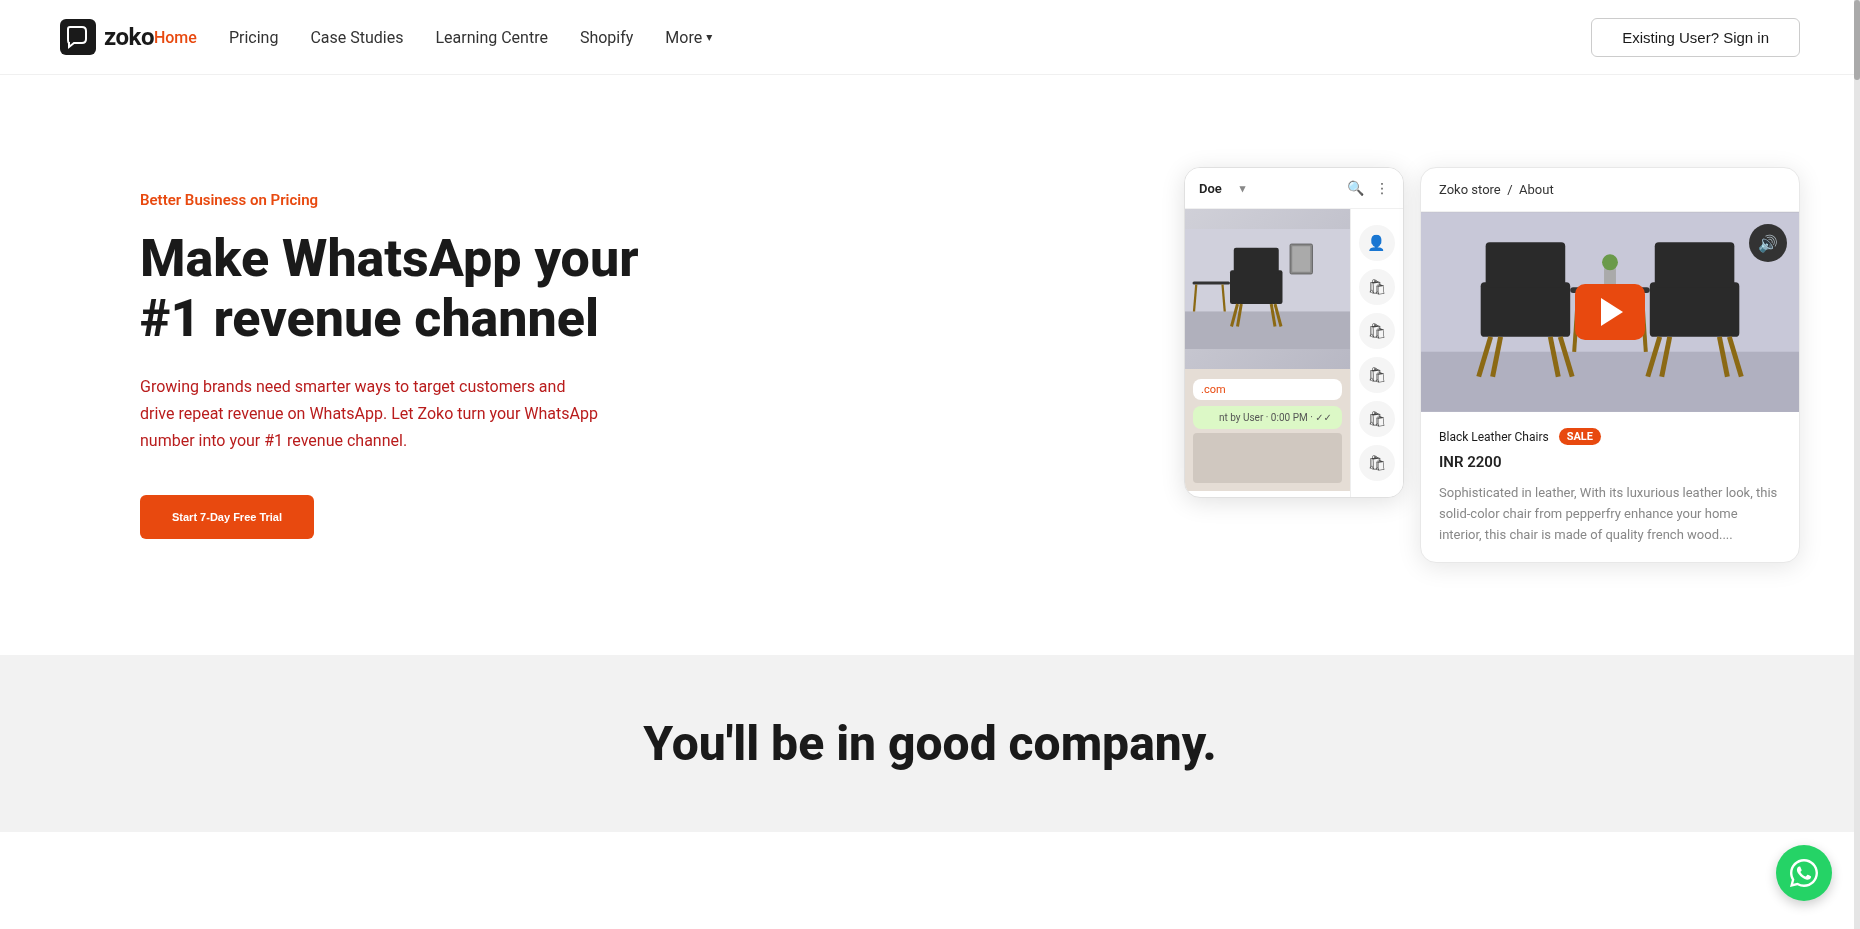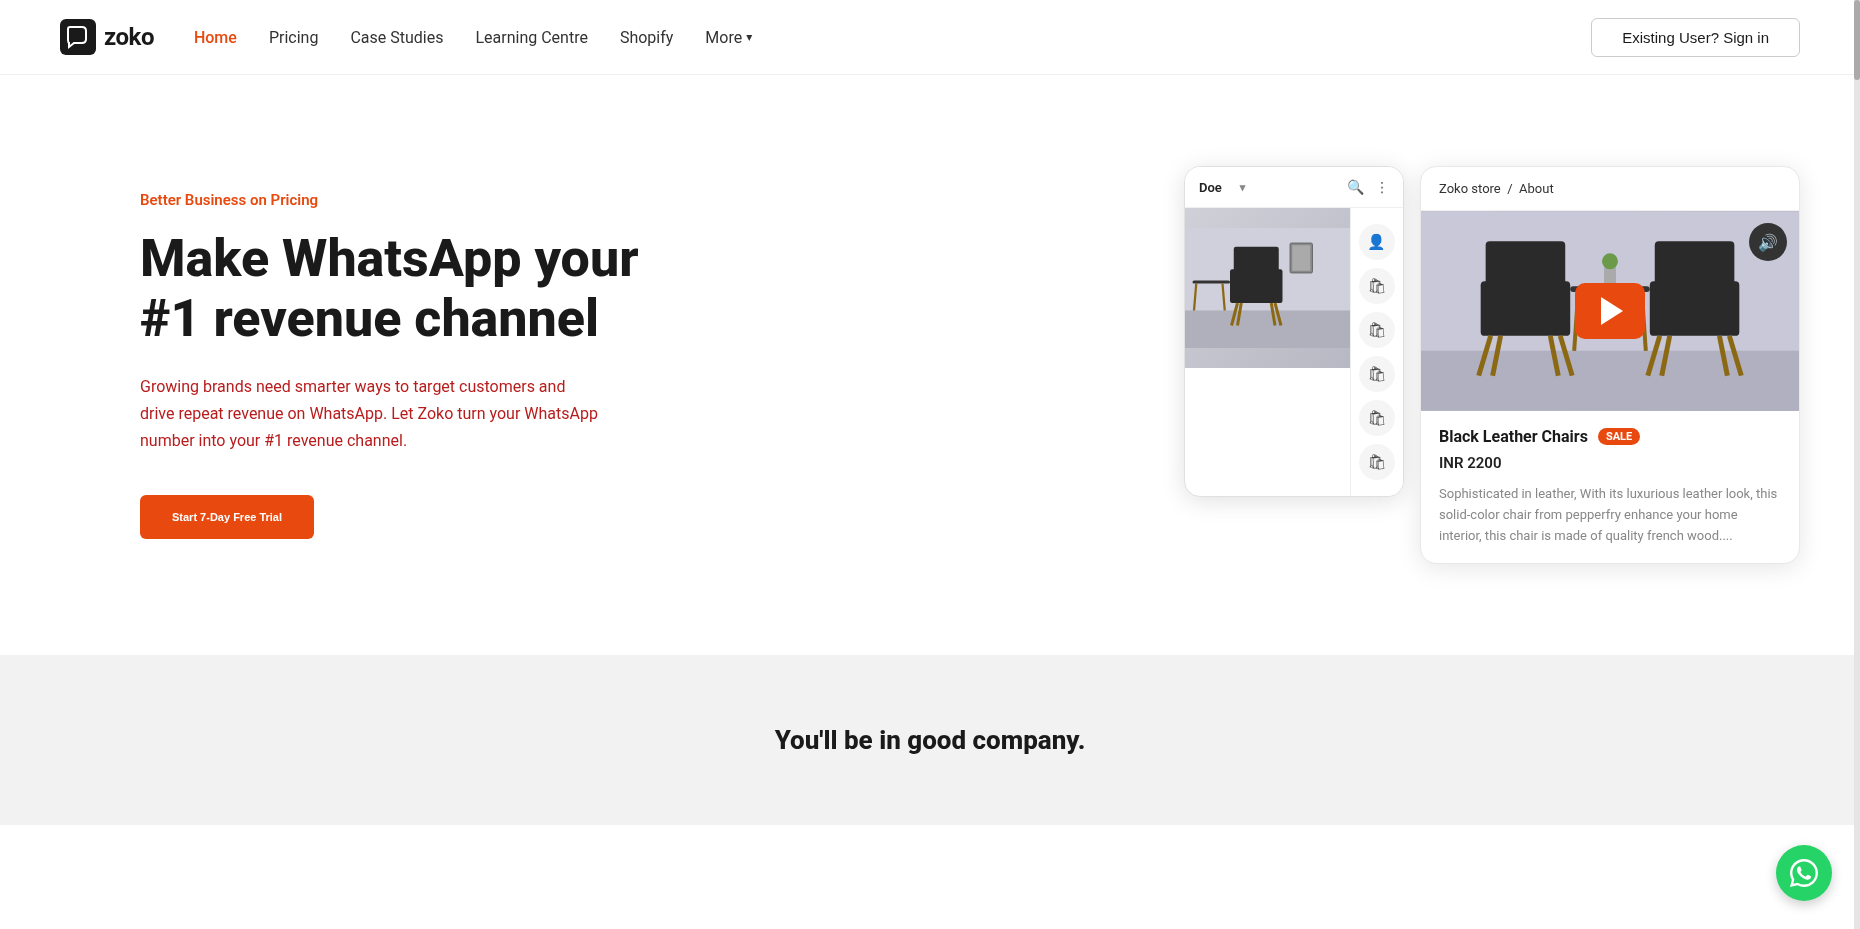--- a/index.html
+++ b/index.html
@@ -14,21 +14,20 @@
       height: 75px;
       background: #fff;
       border-bottom: 1px solid #f0f0f0;
       position: sticky;
       top: 0;
       z-index: 100;
     }
     .navbar-left {
       display: flex;
       align-items: center;
-      gap: 40px;
     }
     .logo {
       display: flex;
       align-items: center;
       gap: 8px;
       text-decoration: none;
     }
     .logo-icon {
       width: 36px;
       height: 36px;
@@ -302,22 +301,22 @@
     .product-info {
       padding: 16px 18px;
     }
     .product-title-row {
       display: flex;
       align-items: center;
       gap: 10px;
       margin-bottom: 8px;
     }
     .product-title {
-      font-size: 16px;
-      font-weight: 700;
+      font-size: 12px;
+      font-weight: 400;
       color: #1a1a1a;
     }
     .sale-badge {
       background: #e8490f;
       color: #fff;
       font-size: 11px;
       font-weight: 700;
       padding: 2px 8px;
       border-radius: 10px;
     }
@@ -343,21 +342,21 @@
     .company-section {
       background: #f2f2f2;
       padding: 60px;
       text-align: center;
       min-height: 170px;
       display: flex;
       align-items: center;
       justify-content: center;
     }
     .company-title {
-      font-size: 26px;
+      font-size: 48px;
       font-weight: 800;
       color: #1a1a1a;
     }
 
     
     .whatsapp-fab {
       position: fixed;
       bottom: 28px;
       right: 28px;
       width: 56px;
@@ -456,20 +455,30 @@
               <line x1="115" y1="100" x2="120" y2="130" stroke="#8B6914" stroke-width="4"></line>
 
               <rect x="10" y="70" width="50" height="4" rx="2" fill="#333"></rect>
               <line x1="15" y1="74" x2="12" y2="110" stroke="#8B6914" stroke-width="3"></line>
               <line x1="50" y1="74" x2="53" y2="110" stroke="#8B6914" stroke-width="3"></line>
 
               <rect x="140" y="20" width="30" height="40" rx="2" fill="#888" stroke="#555" stroke-width="1"></rect>
               <rect x="143" y="23" width="24" height="34" fill="#aaa"></rect>
             </svg>
           </div>
+          <div style="background:#e5ddd5; padding:4px 0;">
+            <div class="chat-url-bubble">
+              <span>.com</span>
+            </div>
+            <div class="chat-message-bubble">
+              <span>nt by User · 0:00 PM · ✓✓</span>
+            </div>
+
+            <div style="background:#d0c8c0; height:50px; margin:4px 8px; border-radius:4px;"></div>
+          </div>
         </div>
 
         <div class="side-icons">
           <div class="side-icon">👤</div>
           <div class="side-icon">🛍</div>
           <div class="side-icon">🛍</div>
           <div class="side-icon">🛍</div>
           <div class="side-icon">🛍</div>
           <div class="side-icon">🛍</div>
         </div>

